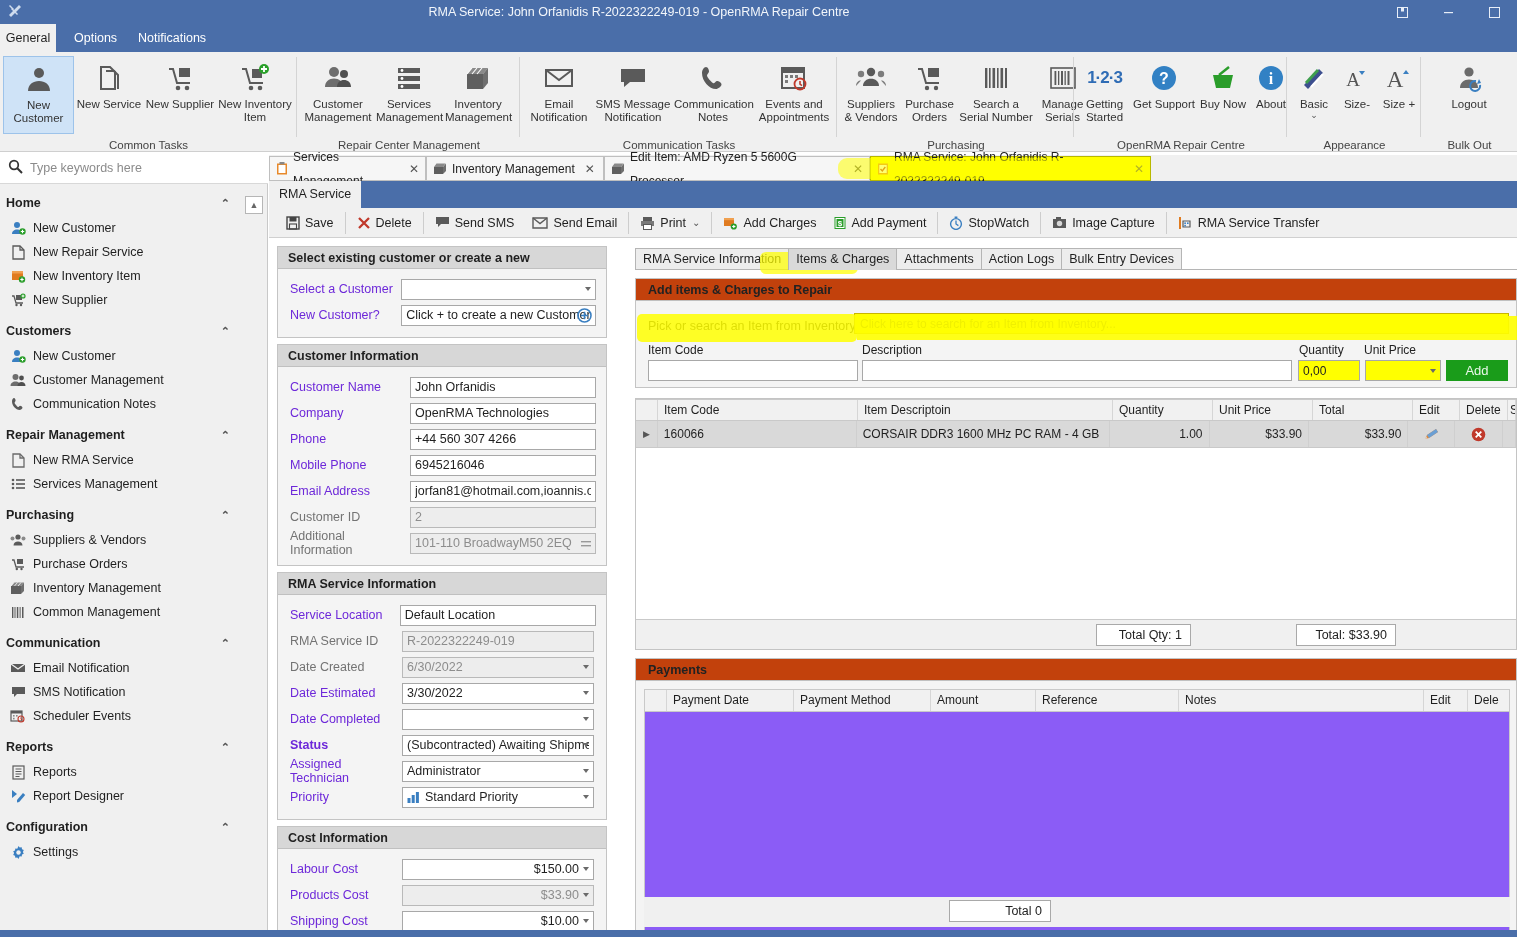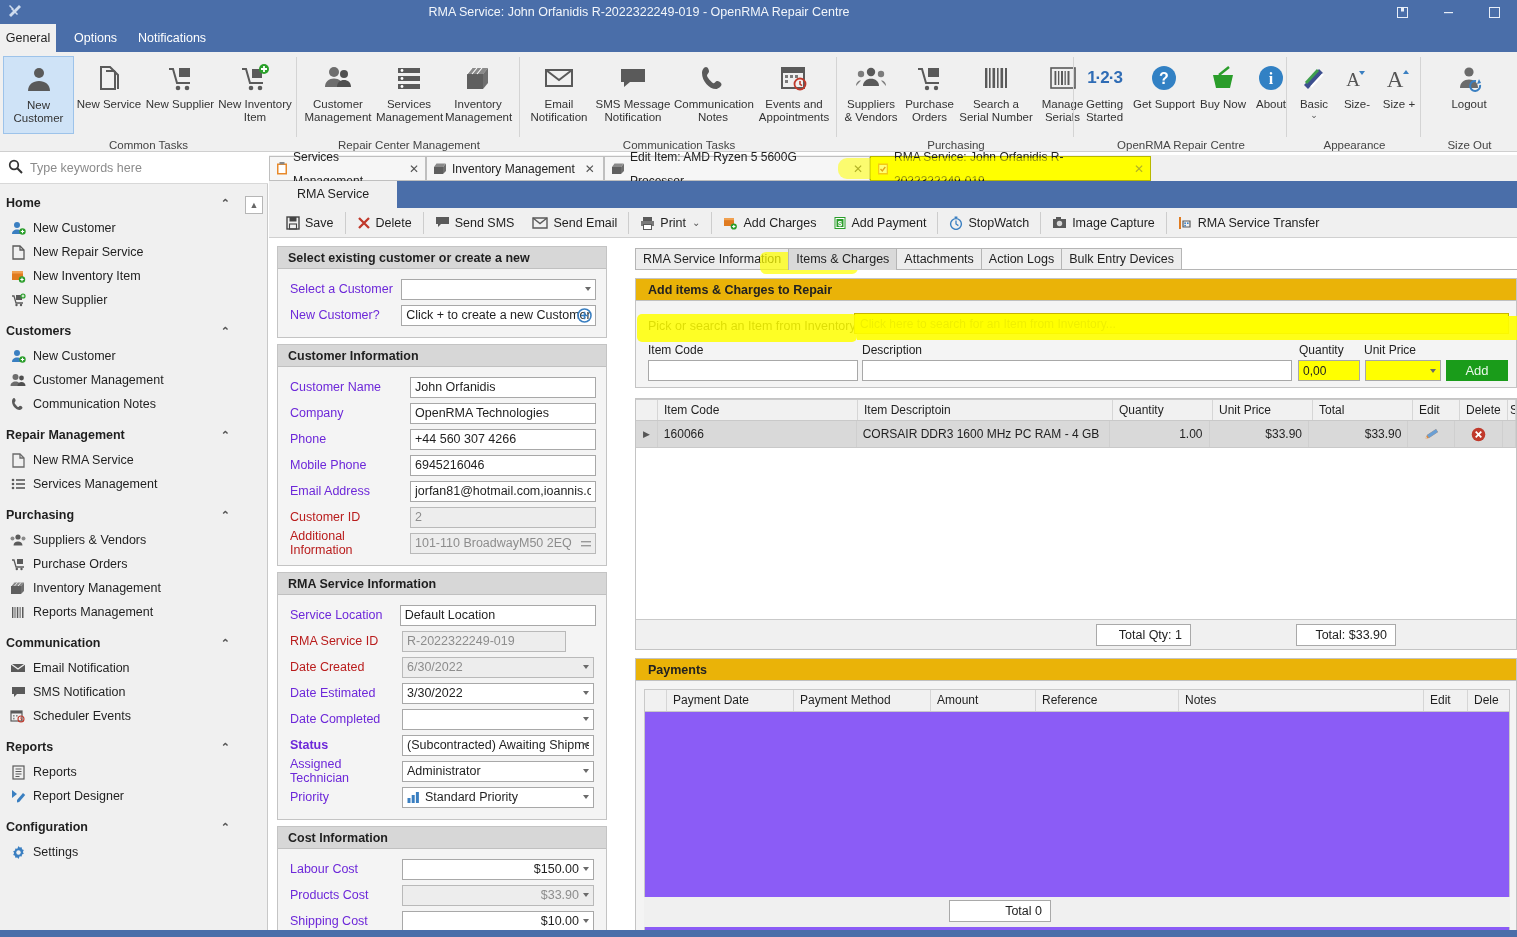--- a/index.html
+++ b/index.html
@@ -116,21 +116,21 @@
   .dtab .dt-x { margin-left: 10px; color: #555; font-size: 12px; }
   .dtab.hl { background: #ffff00; border-color: #b8b800; }
 
   
   .svc-strip {
     position: absolute; left: 269px; top: 181px; width: 1248px; height: 27px;
     background: #4a6ea9;
   }
   .svc-strip .svc-name {
     position: absolute; left: 0; top: 0; height: 27px; line-height: 27px;
-    padding: 0 28px; background: #f0f0f0; color: #1f1f1f; font-size: 12.5px;
+    padding: 0 10px; background: #f0f0f0; color: #1f1f1f; font-size: 12.5px;
   }
 
   
   .cmdbar {
     position: absolute; left: 269px; top: 208px; width: 1248px; height: 30px;
     background: #f0f0f0; border-bottom: 1px solid #d0d0d0;
     display: flex; align-items: center;
   }
   .cmd {
     height: 28px; display: flex; align-items: center; padding: 0 9px;
@@ -145,21 +145,21 @@
   }
   .panel { border: 1px solid #c4c4c4; background: #f4f4f4; margin-bottom: 6px; }
   .panel-head {
     background: #d7d7d7; height: 22px; line-height: 22px; padding-left: 10px;
     font-weight: bold; font-size: 12.5px; color: #1f1f1f;
     border-bottom: 1px solid #c0c0c0;
   }
   .panel-body { padding: 8px 10px 8px 12px; }
   .frow { display: flex; align-items: center; height: 24px; margin-bottom: 2px; }
   .flabel { font-size: 12.5px; color: #6d28d9; }
-  .flabel.dim { color: #b91c1c; }
+  .flabel.dim { color: #737373; }
   .fctrl {
     height: 21px; border: 1px solid #a8a8a8; background: #ffffff;
     display: flex; align-items: center; padding: 0 4px; font-size: 12.5px; color: #1f1f1f;
     position: relative;
   }
   .fctrl.ro { background: #ededed; color: #8d8d8d; border-color: #b9b9b9; }
   .fctrl .caret {
     position: absolute; right: 4px; top: 50%; transform: translateY(-50%);
     width: 0; height: 0; border-left: 3.5px solid transparent; border-right: 3.5px solid transparent;
     border-top: 4px solid #6a6a6a;
@@ -173,21 +173,21 @@
   .ptab {
     height: 22px; line-height: 21px; padding: 0 7px; font-size: 12.5px;
     border: 1px solid #b5b5b5; border-bottom: none; background: #ededed;
     color: #1f1f1f; margin-right: -1px; cursor: default;
   }
   .ptab.active { background: #d9d9d9; position: relative; z-index: 2; }
   .ptab-underline { position: absolute; left: 5px; top: 21px; width: 882px; height: 1px; background: #b5b5b5; }
 
   .sectbox { position: absolute; background: #f4f4f4; border: 1px solid #c4c4c4; }
   .secthead {
-    background: #eab308; height: 22px; line-height: 22px; padding-left: 12px;
+    background: #c2410c; height: 22px; line-height: 22px; padding-left: 12px;
     font-weight: bold; font-size: 12.5px; border-bottom: 1px solid #c0c0c0;
   }
 
   .grid-head {
     display: flex; height: 22px; background: #f1f1f1;
     border-bottom: 1px solid #c9c9c9; border-top: 1px solid #c9c9c9;
   }
   .gh {
     border-right: 1px solid #d6d6d6; font-size: 12px; color: #1f1f1f;
     line-height: 21px; padding-left: 6px; overflow: hidden; white-space: nowrap;
@@ -540,21 +540,21 @@
       <div class="ricon">
         <svg width="28" height="28" viewBox="0 0 28 28">
             <circle cx="14" cy="8" r="4.6" fill="#6b6b6b"></circle>
             <path d="M5 24c0-5.5 4-8.5 9-8.5s9 3 9 8.5z" fill="#6b6b6b"></path>
             <path d="M21 17a5 5 0 1 0 4 4" stroke="#3a7fc1" stroke-width="2" fill="none"></path>
             <path d="M24 15l2 4-4 1z" fill="#3a7fc1"></path>
           </svg>
       </div>
       <div class="rlabel">Logout</div>
     </div>
-    <div class="rgroup-label">Size Out</div>
+    <div class="rgroup-label">Bulk Out</div>
   </div>
 </div>
 
 <div class="sidebar">
   <div class="searchbox">
     <div class="s-icon">
       <svg width="15" height="15" viewBox="0 0 15 15">
           <circle cx="6" cy="6" r="4.3" fill="none" stroke="#333" stroke-width="1.7"></circle>
           <path d="M9.3 9.3L14 14" stroke="#333" stroke-width="2"></path>
         </svg>
@@ -720,21 +720,21 @@
           <svg width="15" height="13" viewBox="0 0 15 13">
             <g fill="#5a5a5a">
               <rect x="1" y="1" width="1.4" height="11"></rect>
               <rect x="3.5" y="1" width="1" height="11"></rect>
               <rect x="5.8" y="1" width="1.5" height="11"></rect>
               <rect x="8.6" y="1" width="1" height="11"></rect>
               <rect x="11" y="1" width="1.5" height="11"></rect>
             </g>
           </svg>
         </span>
-      <span>Reports Management</span>
+      <span>Common Management</span>
     </div>
 
     <div class="nav-group-head">
       <span>Communication</span>
       <span class="chev">⌃</span>
     </div>
     <div class="nav-item">
       <span class="ni">
           <svg width="16" height="12" viewBox="0 0 16 12">
             <path d="M1 2h14v8H1z" fill="#5a5a5a"></path>
@@ -1060,21 +1060,21 @@
     <div class="panel-head">RMA Service Information</div>
     <div class="panel-body">
       <div class="frow">
         <div class="flabel" style="width:112px;">Service Location</div>
         <div class="fctrl" style="width:200px;">
             <span class="val">Default Location</span>
           </div>
       </div>
       <div class="frow">
         <div class="flabel dim" style="width:112px;">RMA Service ID</div>
-        <div class="fctrl ro" style="width:164px;">
+        <div class="fctrl ro" style="width:192px;">
             <span class="val">R-2022322249-019</span>
           </div>
       </div>
       <div class="frow">
         <div class="flabel dim" style="width:112px;">Date Created</div>
         <div class="fctrl ro" style="width:192px;">
             <span class="val">6/30/2022</span>
             <span class="caret"></span>
           </div>
       </div>

